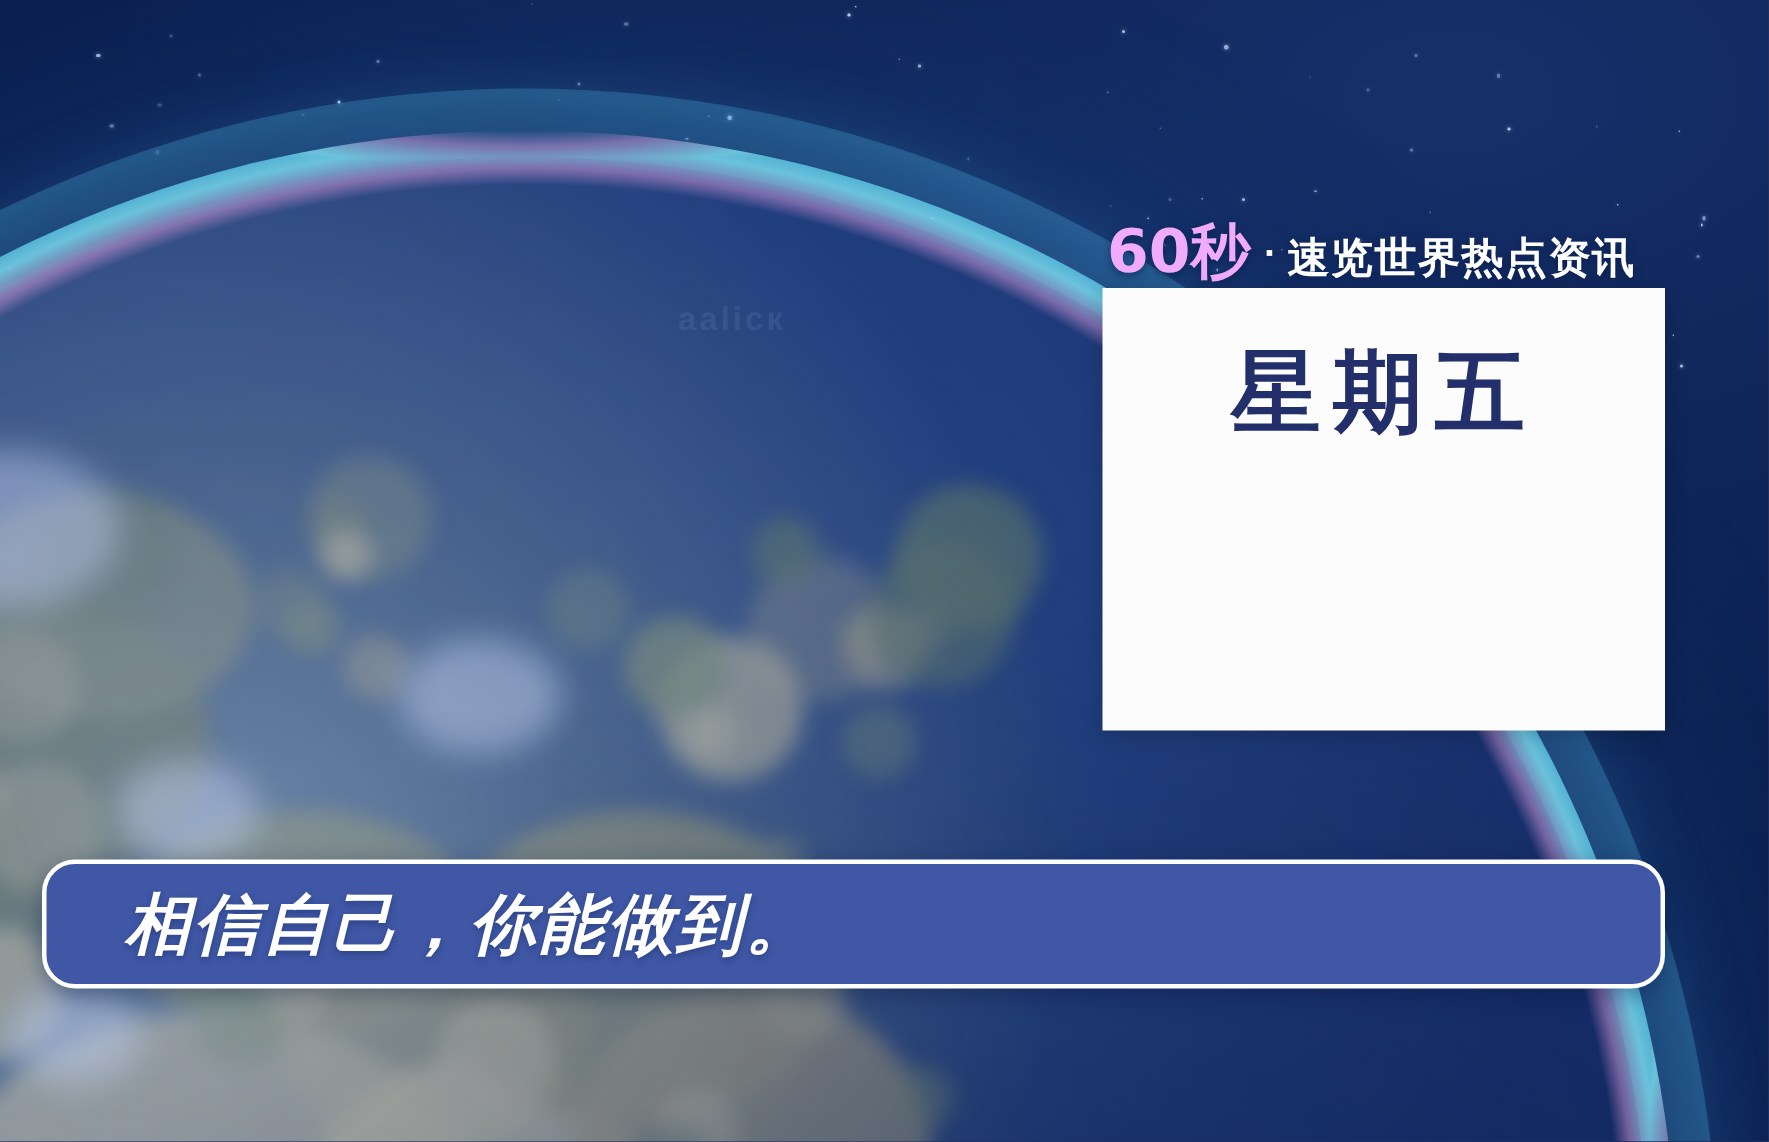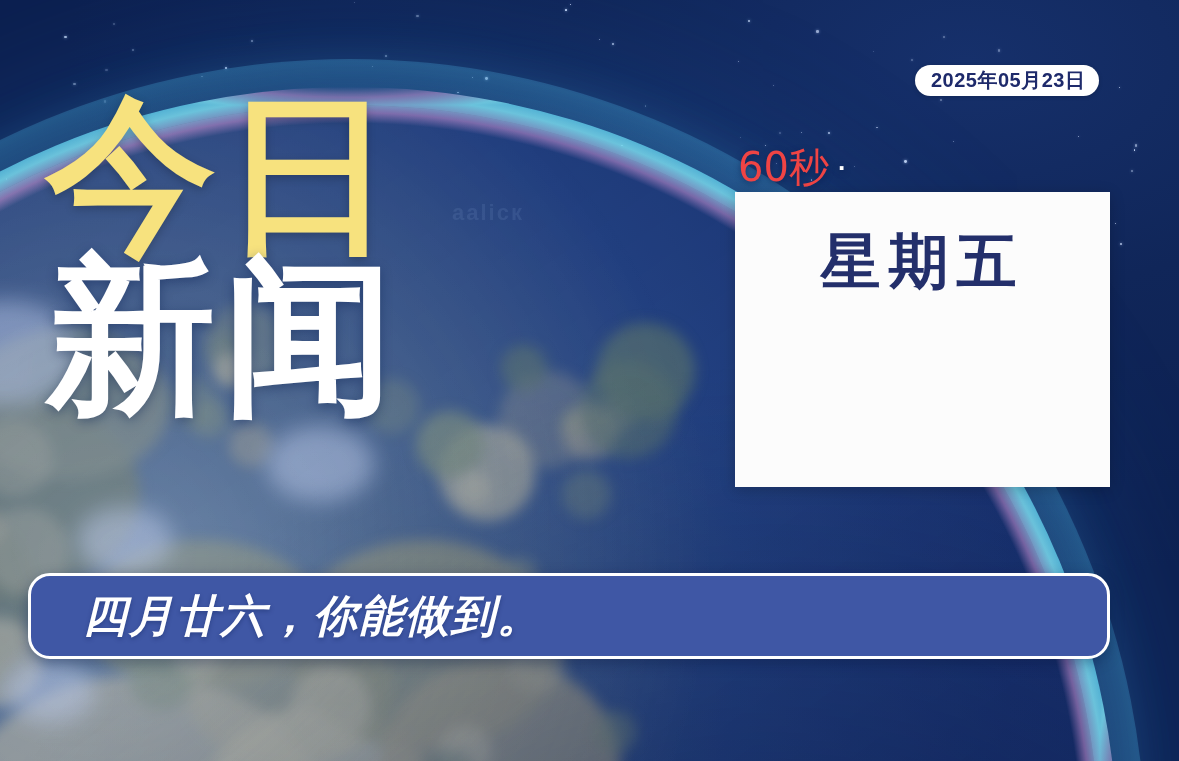--- a/index.html
+++ b/index.html
@@ -110,22 +110,22 @@
   }
 
   
   .sixty-line{
     position:absolute; left:738px; top:140px;
     display:flex; align-items:baseline;
     white-space:nowrap;
     text-shadow:0 2px 6px rgba(8,24,70,.55);
   }
   .sixty-num{
-    color:#ef4444;
-    font-weight:400;
+    color:#f0abfc;
+    font-weight:700;
     font-size:40px;
     font-family:"DejaVu Sans","Liberation Sans",sans-serif;
     letter-spacing:0px;
   }
   .sixty-dot{
     color:#FFFFFF; font-weight:700; font-size:26px;
     margin:0 7px 0 9px; position:relative; top:-4px;
   }
   .sixty-rest{
     color:#FFFFFF; font-weight:700; font-size:28px;
@@ -327,35 +327,29 @@
     <div class="earth-tint"></div>
     <div class="earth-shade"></div>
   </div>
   <div class="earth-wrap" style="overflow:visible;box-shadow:none;">
     <div class="limb2"></div>
     <div class="limb"></div>
   </div>
 
   <div class="watermark">aalicк</div>
 
-  <div class="title-block">
-    <div class="title-line title-jinri">今日</div>
-    <div class="title-line title-xinwen">新闻</div>
-  </div>
-
-  <div class="date-badge">
-    <span>2025年05月23日</span>
-  </div>
+
 
   <div class="sixty-line">
     <span class="sixty-num">60秒</span>
     <span class="sixty-dot">·</span>
+    <span class="sixty-rest">速览世界热点资讯</span>
   </div>
 
   <div class="date-card">
     <div class="card-weekday">星期五</div>
   </div>
 
   <div class="quote-banner">
-    <span class="quote-text">四月廿六，你能做到。</span>
+    <span class="quote-text">相信自己，你能做到。</span>
   </div>
 
 </div>
 
 </body></html>

